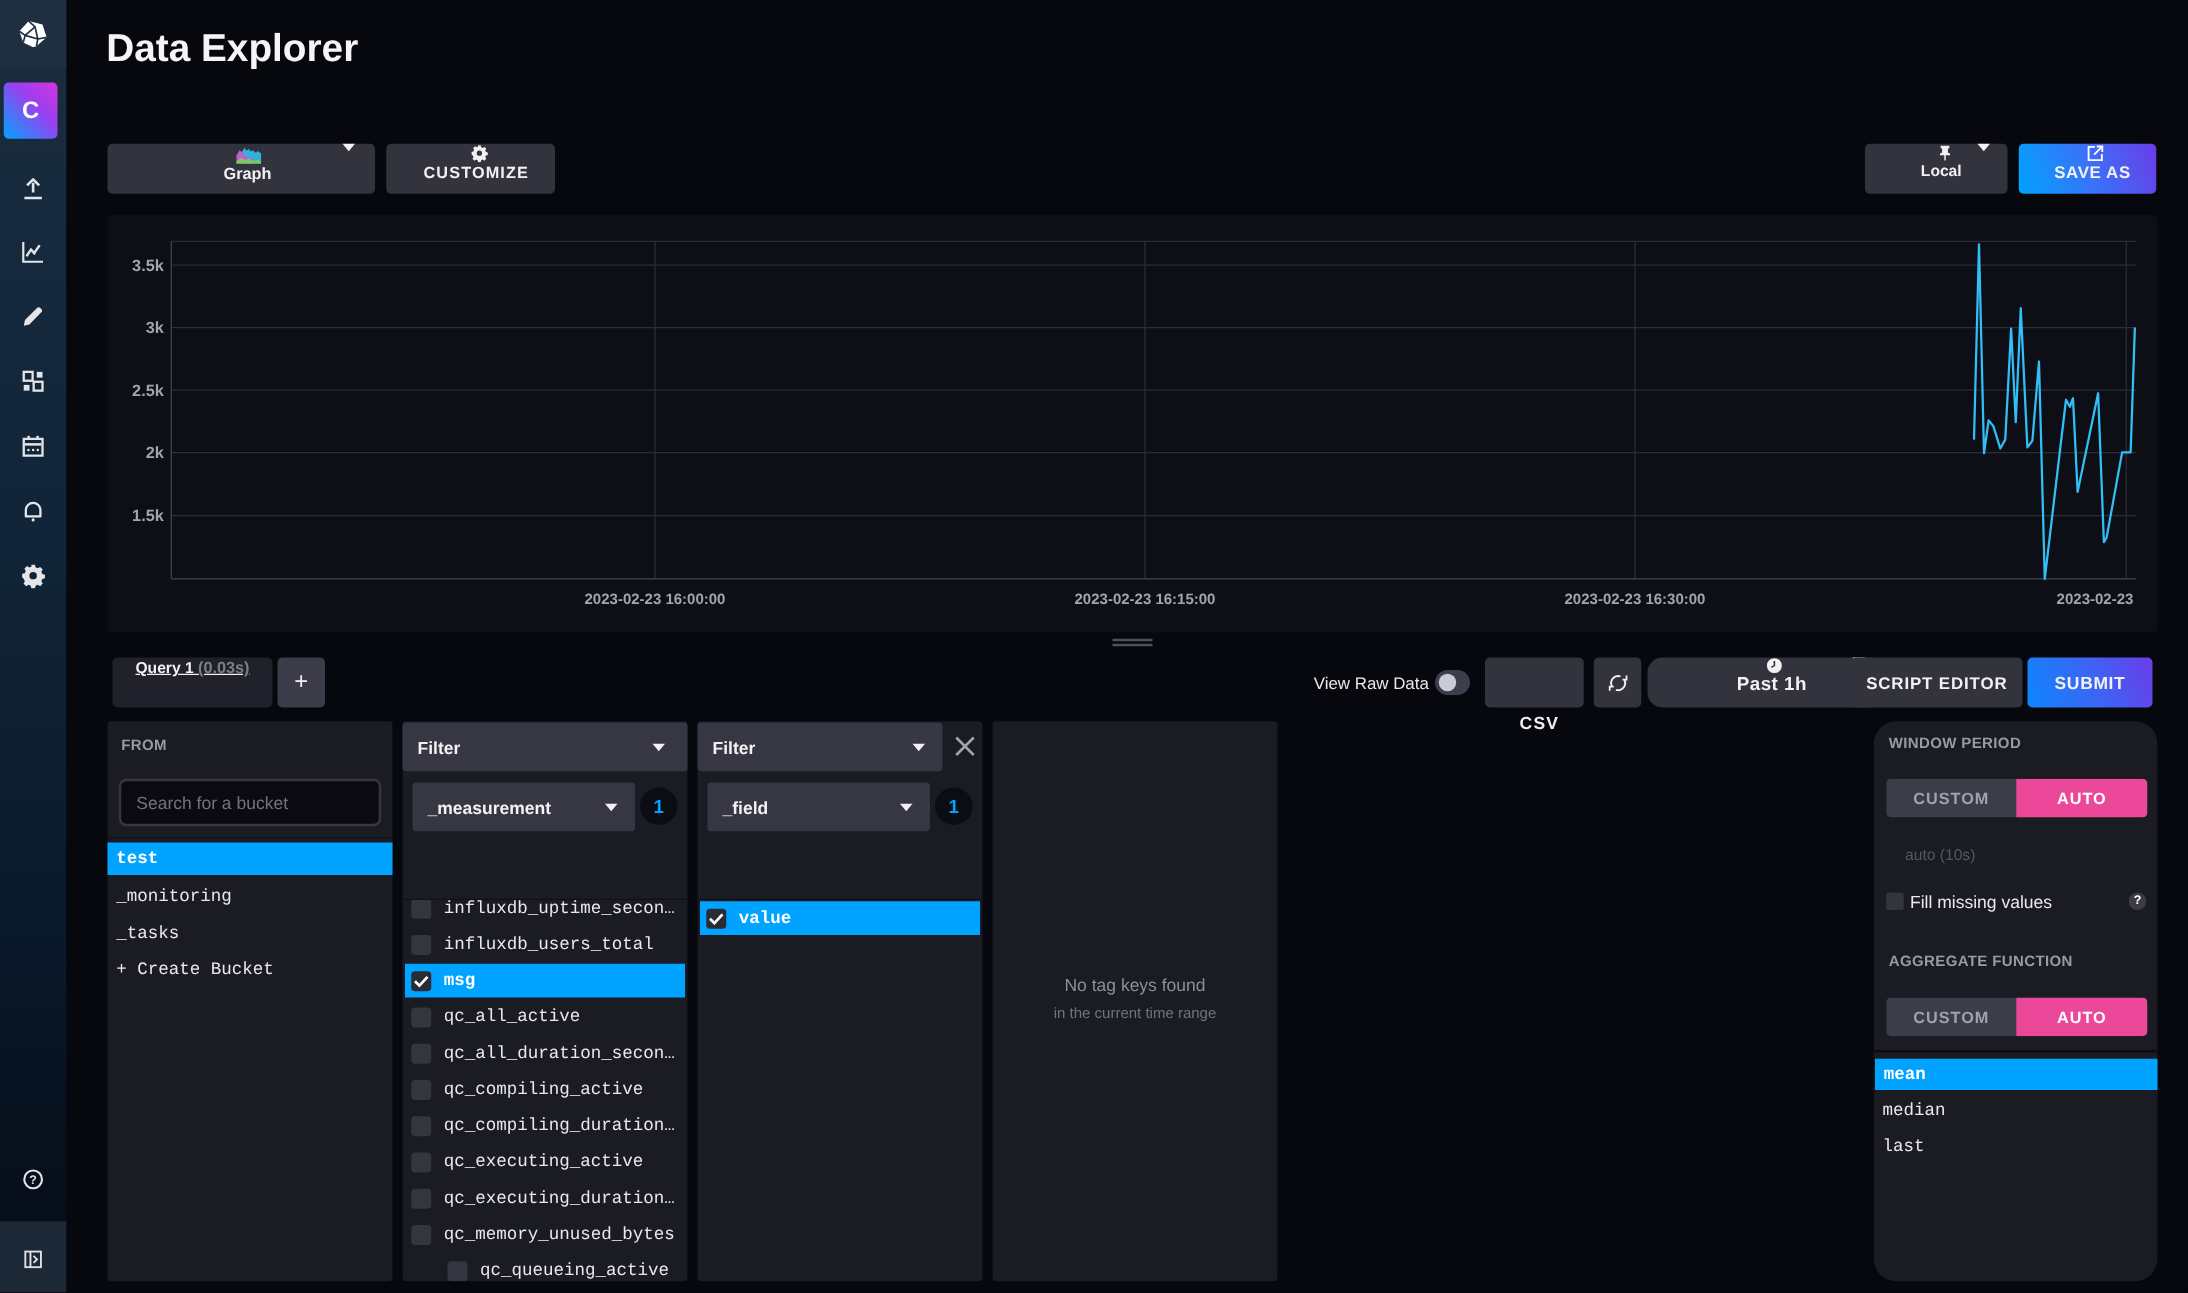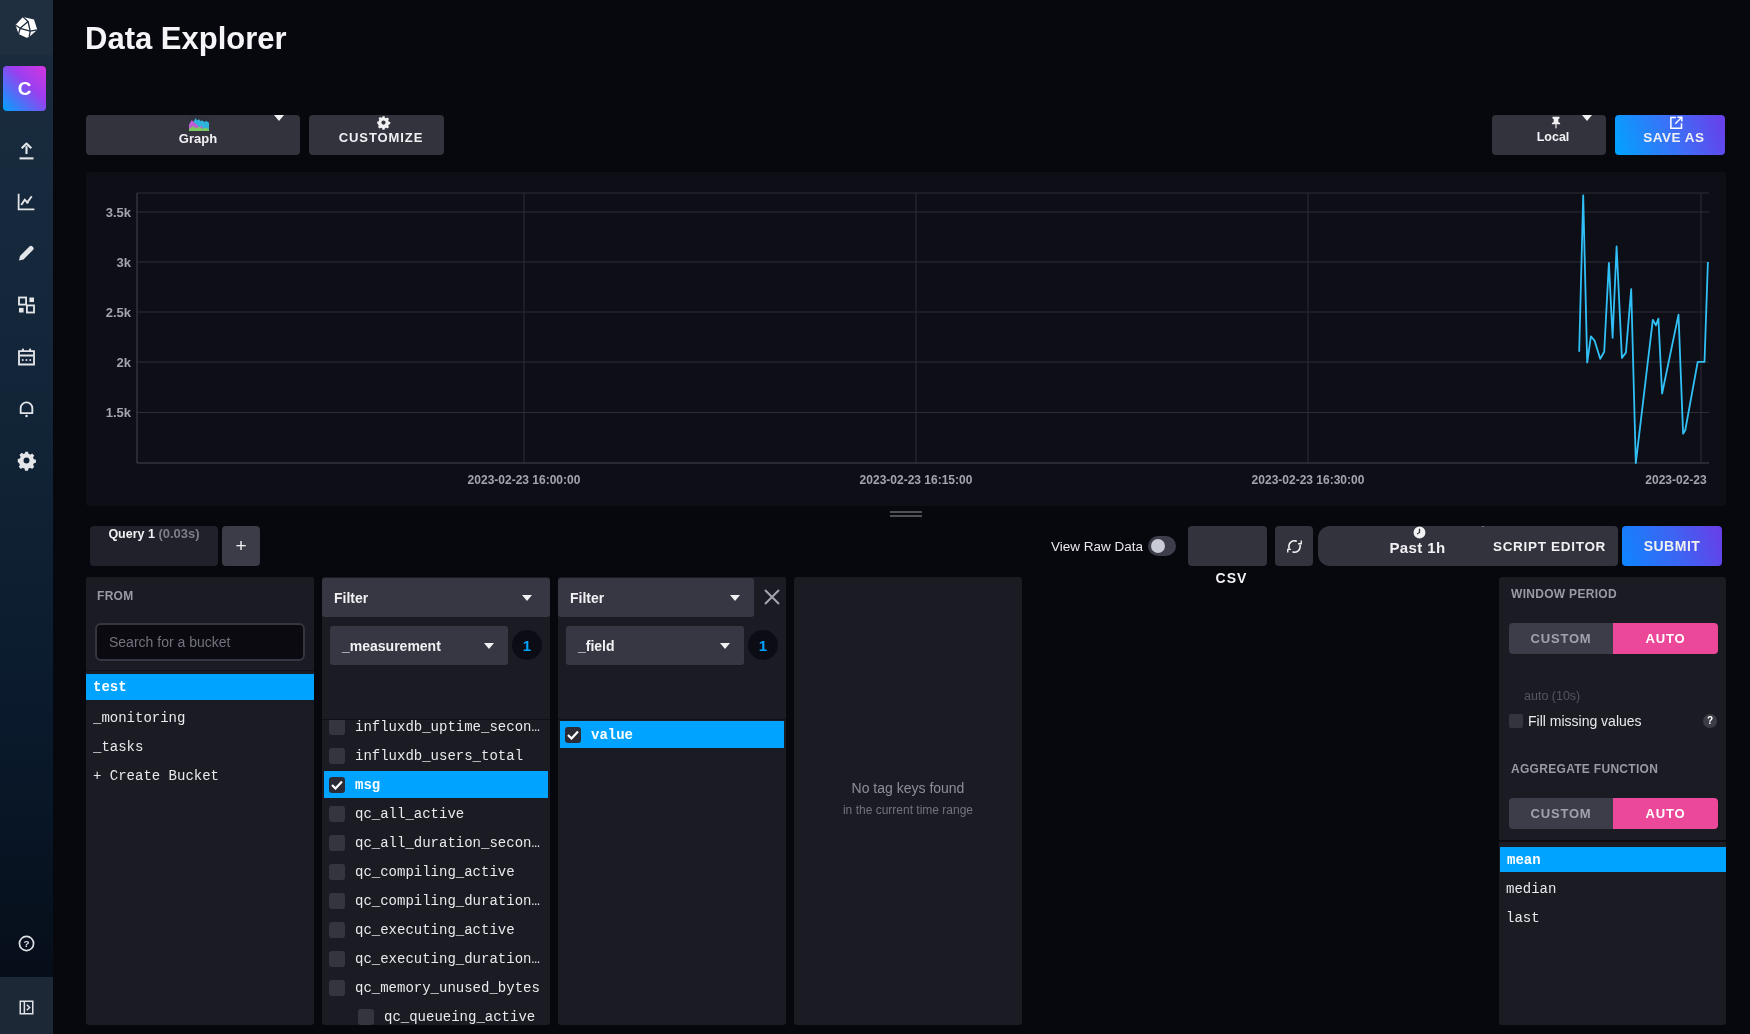--- a/index.html
+++ b/index.html
@@ -174,21 +174,21 @@
       <text x="830" y="311.5" text-anchor="middle">2023-02-23 16:15:00</text>
       <text x="1222" y="311.5" text-anchor="middle">2023-02-23 16:30:00</text>
       <text x="1590" y="311.5" text-anchor="middle">2023-02-23</text>
     </g>
   </svg>
 </div>
 <div class="abs" style="left:890px; top:511px; width:32px; height:2px; background:#50505b;"></div>
 <div class="abs" style="left:890px; top:515px; width:32px; height:2px; background:#50505b;"></div>
 
 <div class="btn" style="left:90px; top:526px; width:128px; background:#21212b;">
-  <span style="margin-left:0; font-size:12.5px;">Query 1&nbsp;<span style="color:#7e7e88; font-size:13px;">(0.03s)</span></span>
+  <span style="margin-left:0; font-size:12.5px;text-decoration:underline;">Query 1&nbsp;<span style="color:#7e7e88; font-size:13px;">(0.03s)</span></span>
 </div>
 <div class="btn" style="left:222px; top:526px; width:38px; background:#3c3c48; justify-content:center; font-size:19px; font-weight:normal;">+</div>
 <div class="abs" style="left:1051px; top:539px; font-size:13.5px; color:#e8e8ed;">View Raw Data</div>
 <div class="abs" style="left:1148px; top:536px; width:28px; height:20px; border-radius:10px; background:#3d3d4b;">
   <div style="position:absolute; left:3px; top:3px; width:14px; height:14px; border-radius:50%; background:#c9ccd6;"></div>
 </div>
 <div class="btn" style="left:1188px; top:526px; width:79px;">
   <svg style="margin-left:13px;" width="14" height="14" viewBox="0 0 24 24" fill="none" stroke="#f1f1f3" stroke-width="2.4">
     <path d="M4 21 H20"></path>
     <path d="M12 3 V14"></path>
@@ -268,27 +268,27 @@
           <path d="M1 5 L4.5 8.5 L11 1.5" fill="none" stroke="#fff" stroke-width="2.2"></path>
         </svg>
       </span>value</div>
 </div>
 
 <div class="panel" style="left:794px; width:228px;">
   <div class="abs" style="left:0; top:203px; width:228px; text-align:center; font-size:14px; color:#8e8e99;">No tag keys found</div>
   <div class="abs" style="left:0; top:226px; width:228px; text-align:center; font-size:12px; color:#73737f;">in the current time range</div>
 </div>
 
-<div class="panel" style="left:1499px; width:227px;">
+<div class="panel" style="left:1499px; width:227px;border-radius:18px;">
   <div class="phead" style="left:12px; top:10px;">WINDOW PERIOD</div>
   <div class="seg" style="top:46px;">
       <div class="c">CUSTOM</div>
       <div class="a">AUTO</div>
     </div>
-  <div class="abs" style="left:25px; top:100px; font-size:12.5px; color:#56565f;margin-top:12px;">auto (10s)</div>
+  <div class="abs" style="left:25px; top:100px; font-size:12.5px; color:#56565f;">auto (10s)</div>
   <div class="abs" style="left:10px; top:137px; width:14px; height:14px; border-radius:2px; background:#34343f;"></div>
   <div class="abs" style="left:29px; top:136px; font-size:14px; color:#e8e8ee;">Fill missing values</div>
   <div class="abs" style="left:204px; top:137px; width:14px; height:14px; border-radius:50%; background:#3c3c47; color:#fff; font-size:10px; font-weight:bold; text-align:center; line-height:14px;">?</div>
   <div class="phead" style="left:12px; top:185px;">AGGREGATE FUNCTION</div>
   <div class="seg" style="top:221px;">
       <div class="c">CUSTOM</div>
       <div class="a">AUTO</div>
     </div>
   <div class="abs" style="left:0; top:263px; width:227px; border-top:2px solid #0b0b11;"></div>
   <div class="mrow hl" style="left:1px; top:270px; width:226px; height:25px; padding-left:7px;">mean</div>

